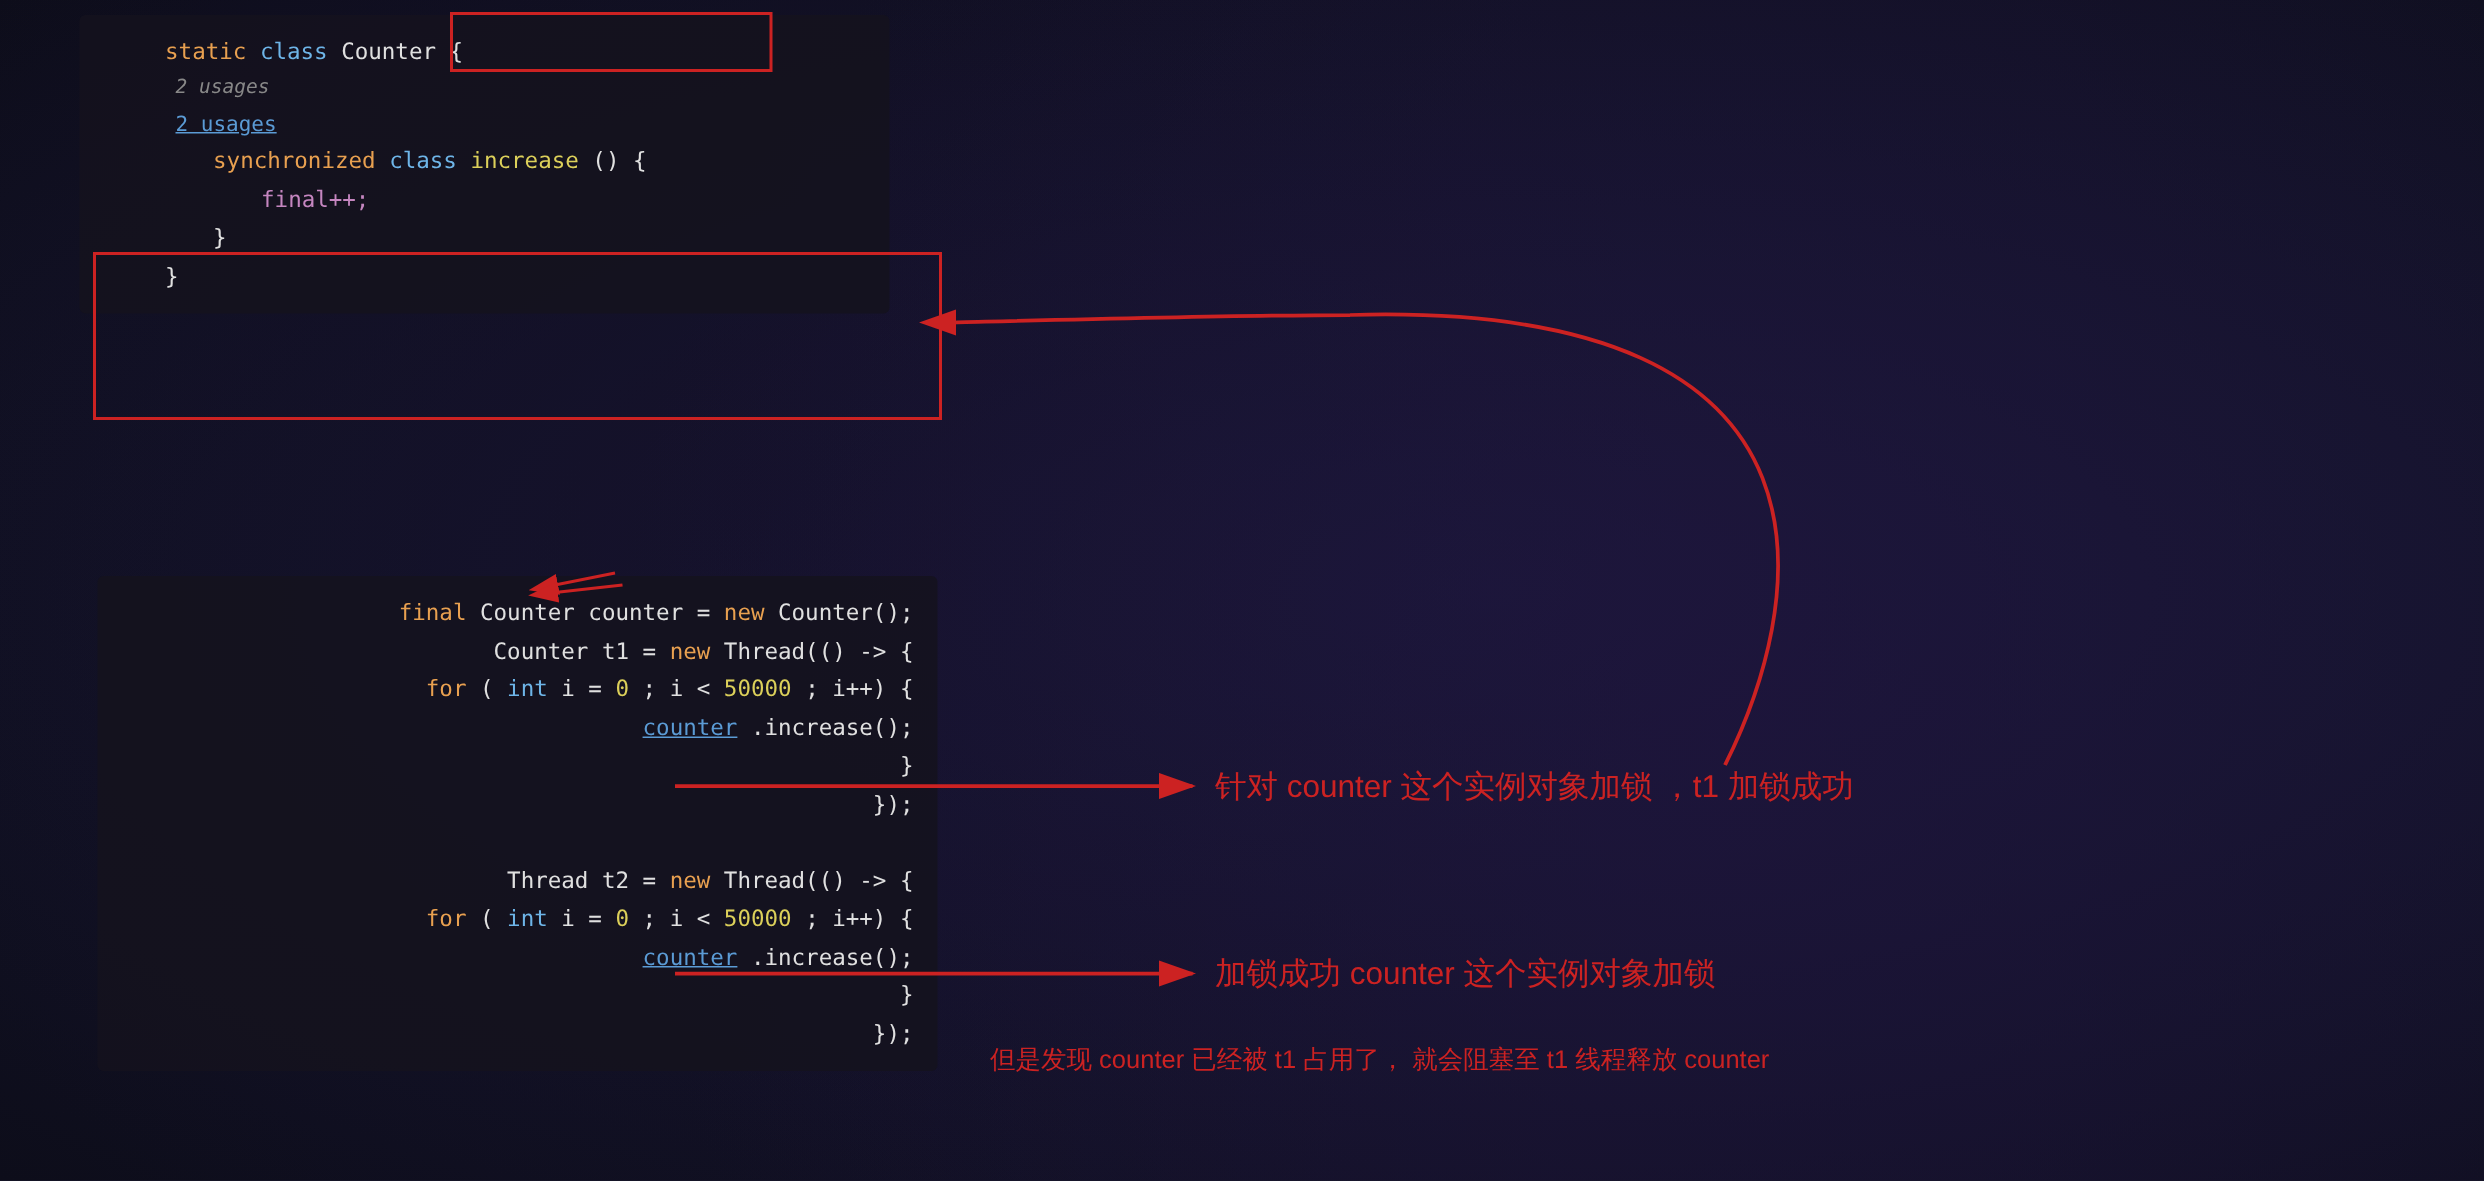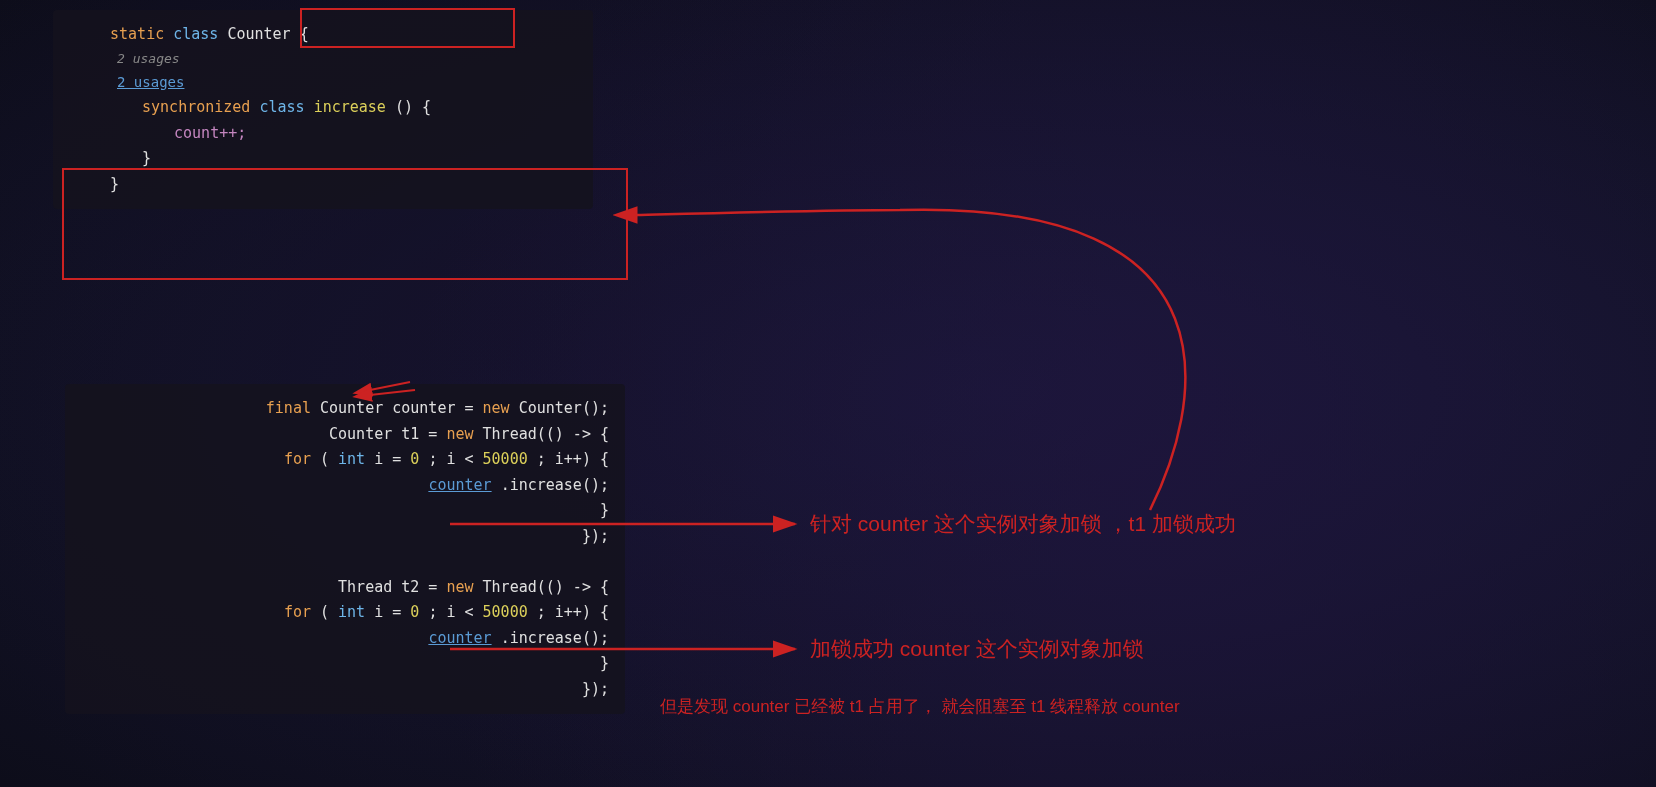--- a/index.html
+++ b/index.html
@@ -109,21 +109,21 @@
   </div>
   <div>
     <span class="indent2"></span>
     <span class="kw-orange">synchronized </span>
     <span class="kw-blue">class </span>
     <span class="kw-yellow">increase</span>
     <span class="kw-white">() {</span>
   </div>
   <div>
     <span class="indent3"></span>
-    <span class="kw-purple">count++;</span>
+    <span class="kw-purple">final++;</span>
   </div>
   <div>
     <span class="indent2"></span>
     <span class="kw-white">}</span>
   </div>
   <div>
     <span class="indent1"></span>
     <span class="kw-white">}</span>
   </div>
 </div>

